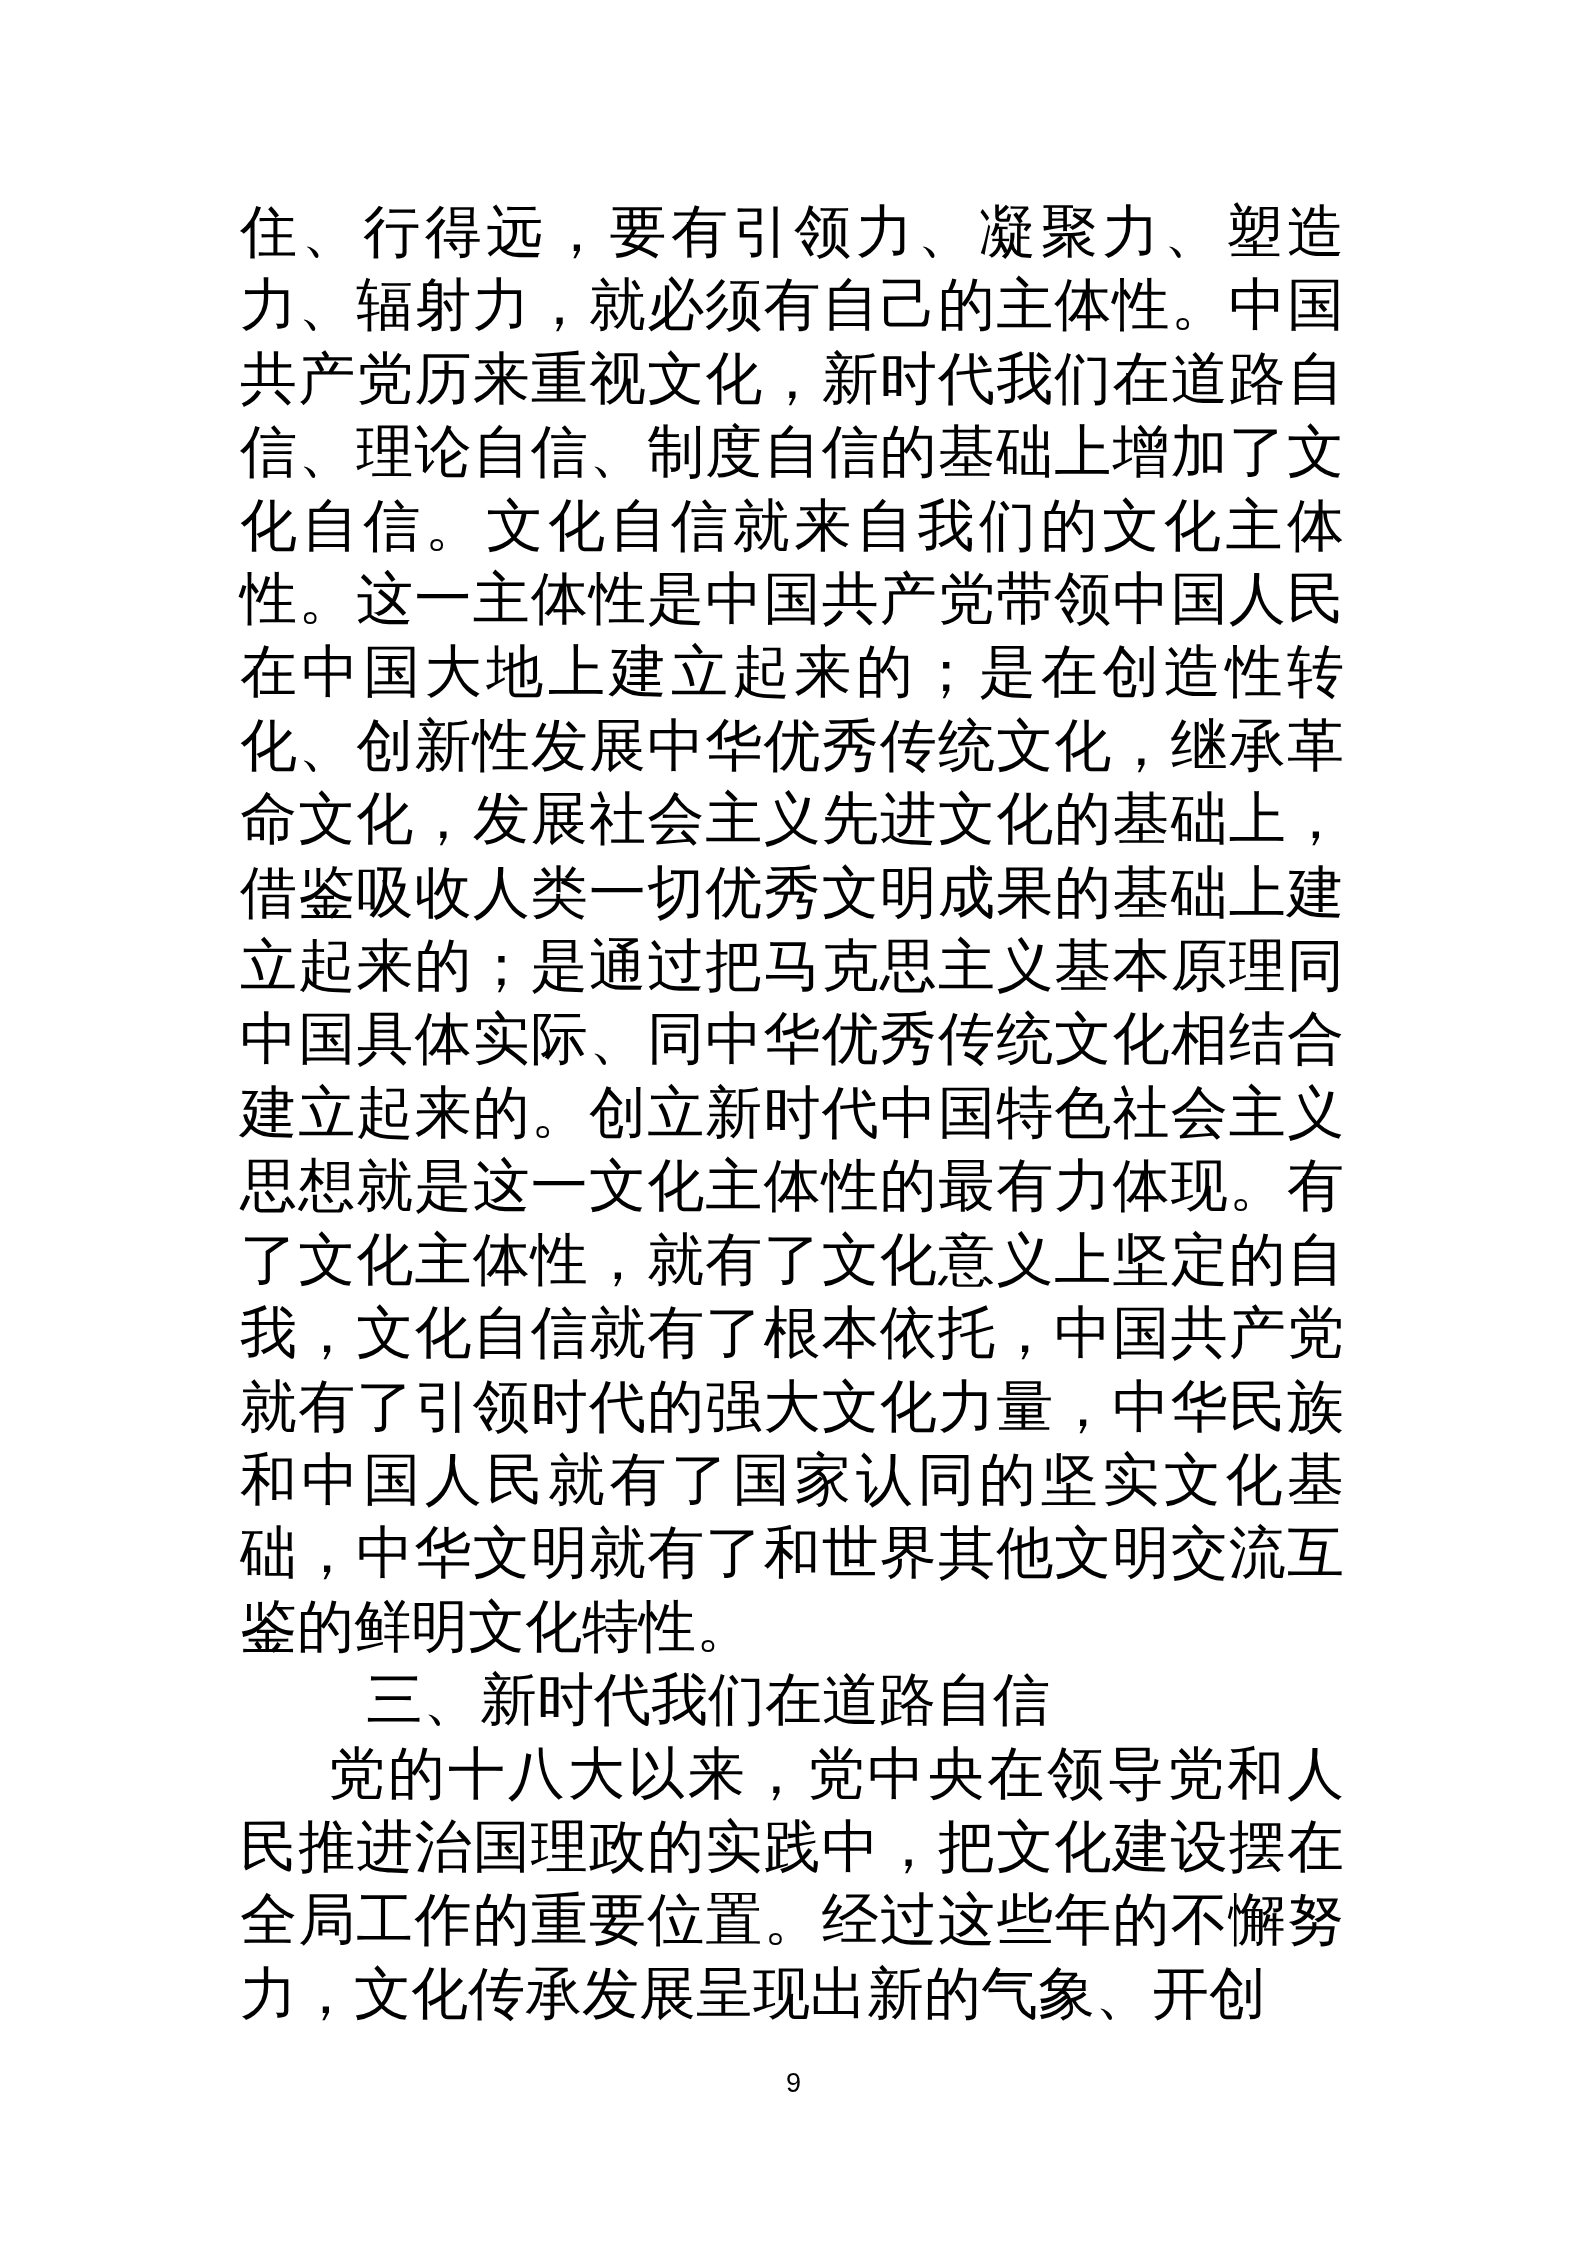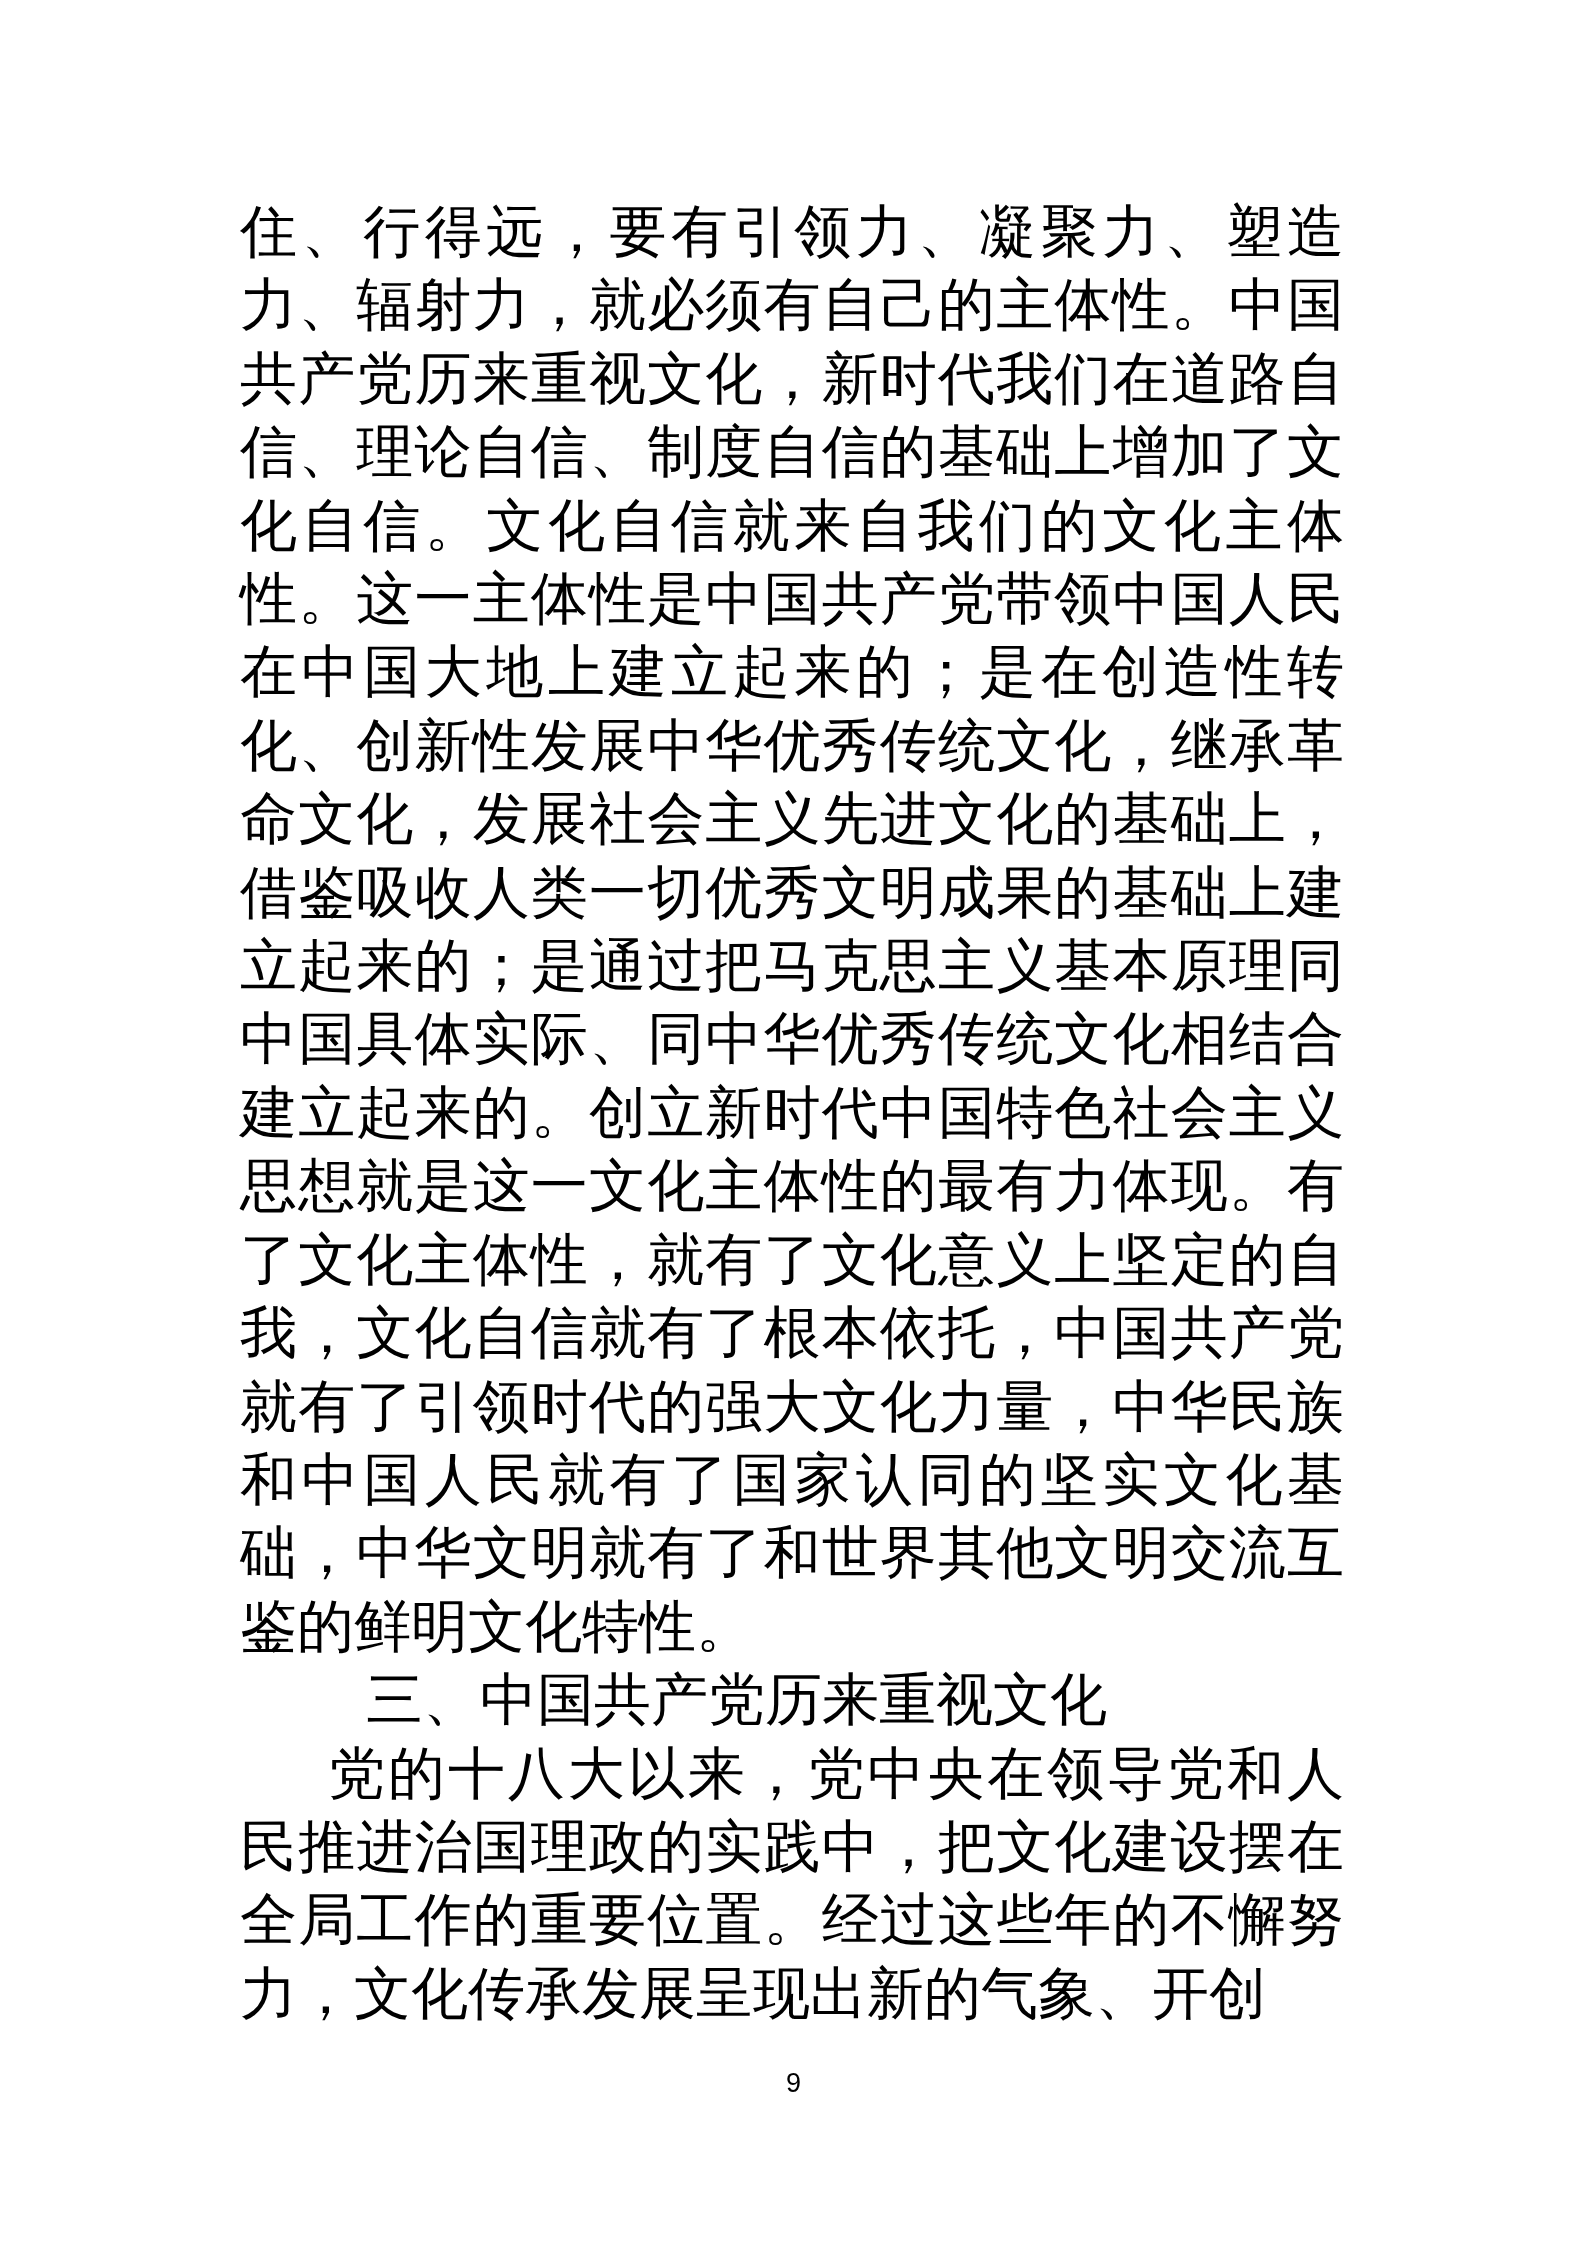--- a/index.html
+++ b/index.html
@@ -57,17 +57,17 @@
     line-height: 30px;
     color: #000000;
   }
 </style>
 </head>
 <body>
 
 <div class="page">
   <div class="content">
     <p>住、行得远，要有引领力、凝聚力、塑造力、辐射力，就必须有自己的主体性。中国共产党历来重视文化，新时代我们在道路自信、理论自信、制度自信的基础上增加了文化自信。文化自信就来自我们的文化主体性。这一主体性是中国共产党带领中国人民在中国大地上建立起来的；是在创造性转化、创新性发展中华优秀传统文化，继承革命文化，发展社会主义先进文化的基础上，借鉴吸收人类一切优秀文明成果的基础上建立起来的；是通过把马克思主义基本原理同中国具体实际、同中华优秀传统文化相结合建立起来的。创立新时代中国特色社会主义思想就是这一文化主体性的最有力体现。有了文化主体性，就有了文化意义上坚定的自我，文化自信就有了根本依托，中国共产党就有了引领时代的强大文化力量，中华民族和中国人民就有了国家认同的坚实文化基础，中华文明就有了和世界其他文明交流互鉴的鲜明文化特性。</p>
-    <h2 class="section-heading">三、中国共产党历来重视文化</h2>
+    <h2 class="section-heading">三、新时代我们在道路自信</h2>
     <p class="para-indent">党的十八大以来，党中央在领导党和人民推进治国理政的实践中，把文化建设摆在全局工作的重要位置。经过这些年的不懈努力，文化传承发展呈现出新的气象、开创</p>
   </div>
   <div class="page-number">9</div>
 </div>
 
 </body></html>

